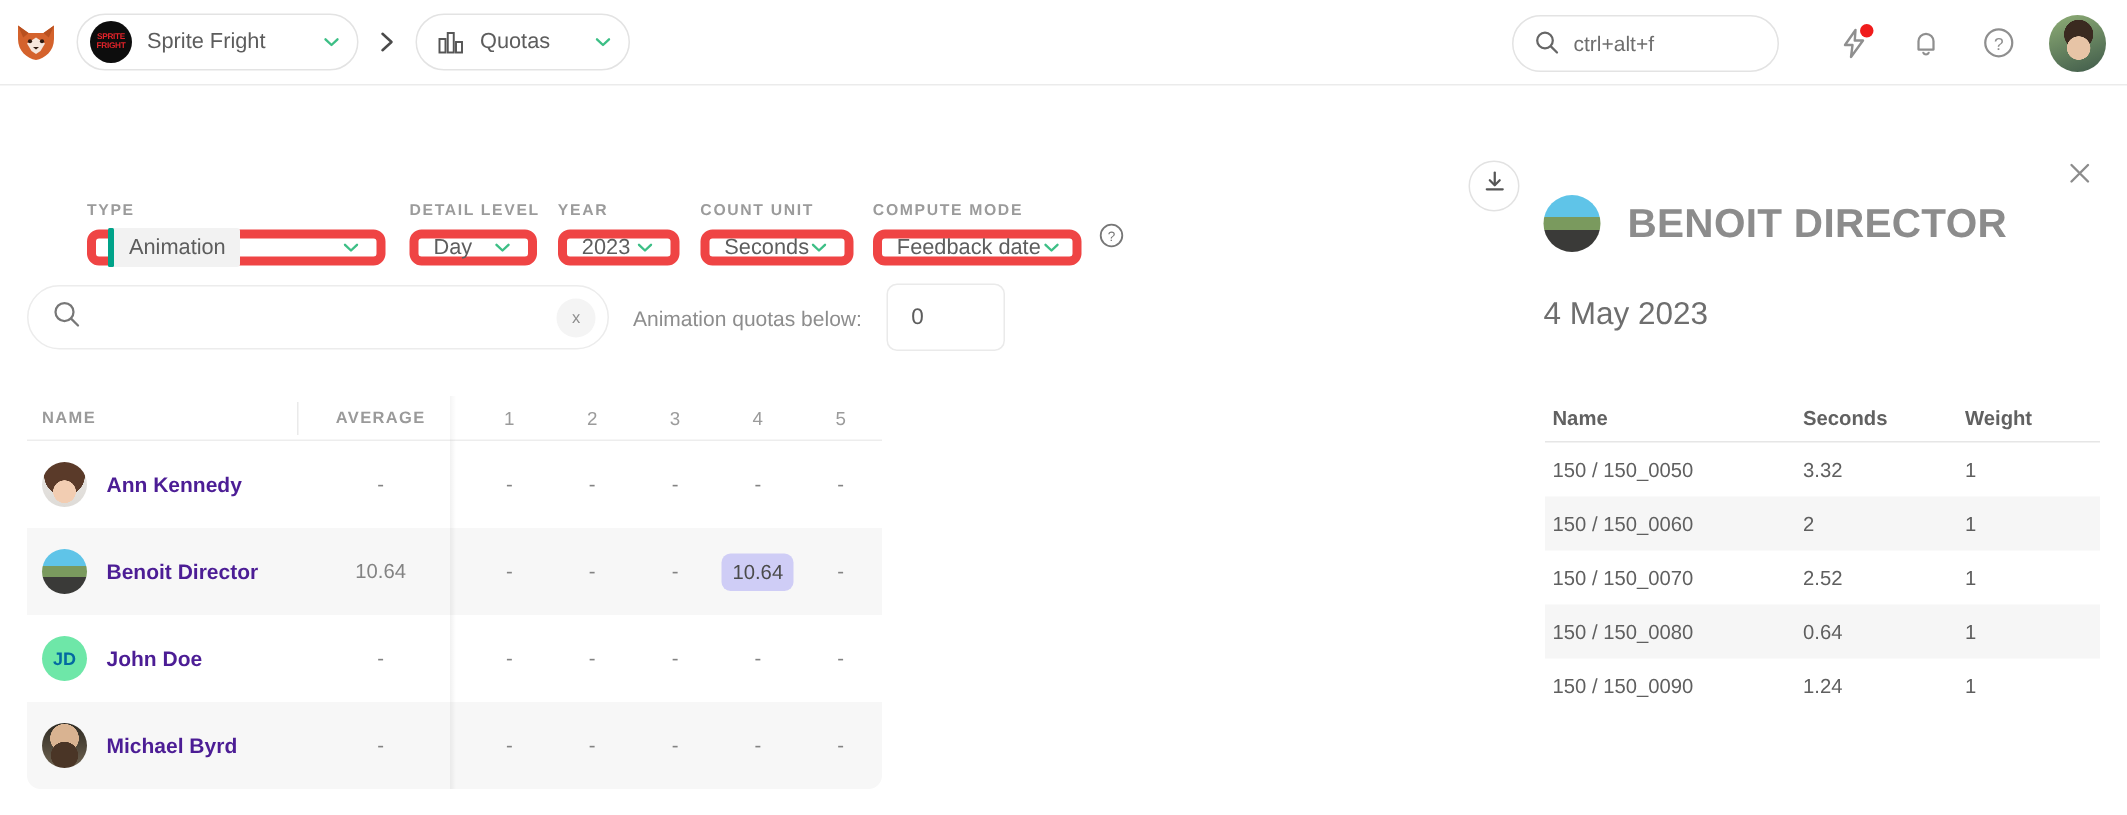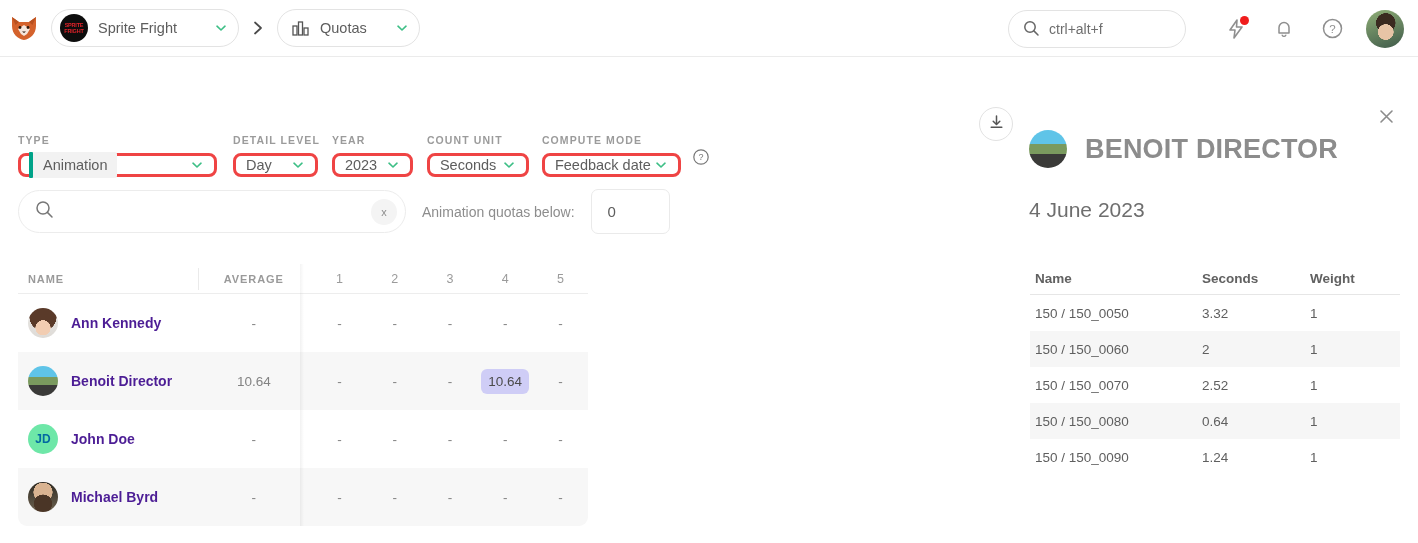--- a/index.html
+++ b/index.html
@@ -127,21 +127,21 @@
   .filter-label {
     font-size: 10.5px;
     font-weight: bold;
     letter-spacing: 1.1px;
     color: #9b9b9b;
     margin-bottom: 7px;
     text-transform: uppercase;
   }
   .select {
     height: 24px;
-    border: 3px solid #ef4444;
+    border: 6px solid #ef4444;
     border-radius: 8px;
     background: #fff;
     display: flex;
     align-items: center;
     padding: 0 10px;
     cursor: pointer;
   }
   .select .sel-text {
     font-size: 14.5px;
     color: #5d5d5d;
@@ -488,21 +488,21 @@
           <text x="11.5" y="16" font-size="11.5" font-family="Liberation Sans, sans-serif" fill="#8f8f8f" text-anchor="middle">?</text>
         </svg>
     </div>
 
     <div class="user-avatar av-user"></div>
   </div>
 </div>
 
 <div class="filters">
 
-  <div class="filter-group" style="margin-right:16px;">
+  <div class="filter-group" style="margin-right:16px;margin-left:40px;">
     <div class="filter-label">TYPE</div>
     <div class="select sel-type">
       <span class="chip">
         <span class="chip-bar"></span>
         <span class="sel-text">Animation</span>
       </span>
       <span class="chev">
         <svg width="14" height="14" viewBox="0 0 14 14">
             <path d="M3 5.2 L7 9 L11 5.2" stroke="#3dbf86" stroke-width="1.6" fill="none" stroke-linecap="round" stroke-linejoin="round"></path>
           </svg>
@@ -670,21 +670,21 @@
           <path d="M4 4 L15 15 M15 4 L4 15" stroke="#8c8c8c" stroke-width="1.6" stroke-linecap="round"></path>
         </svg>
     </span>
   </div>
 
   <div class="rp-title-row">
     <span class="rp-avatar av-benoit"></span>
     <span class="rp-title">BENOIT DIRECTOR</span>
   </div>
 
-  <div class="rp-date">4 June 2023</div>
+  <div class="rp-date">4 May 2023</div>
 
   <div class="rtable">
     <div class="rt-head">
       <div class="rc rc-name">Name</div>
       <div class="rc rc-sec">Seconds</div>
       <div class="rc rc-weight">Weight</div>
     </div>
 
     <div class="rt-row">
       <div class="rc rc-name">150 / 150_0050</div>

